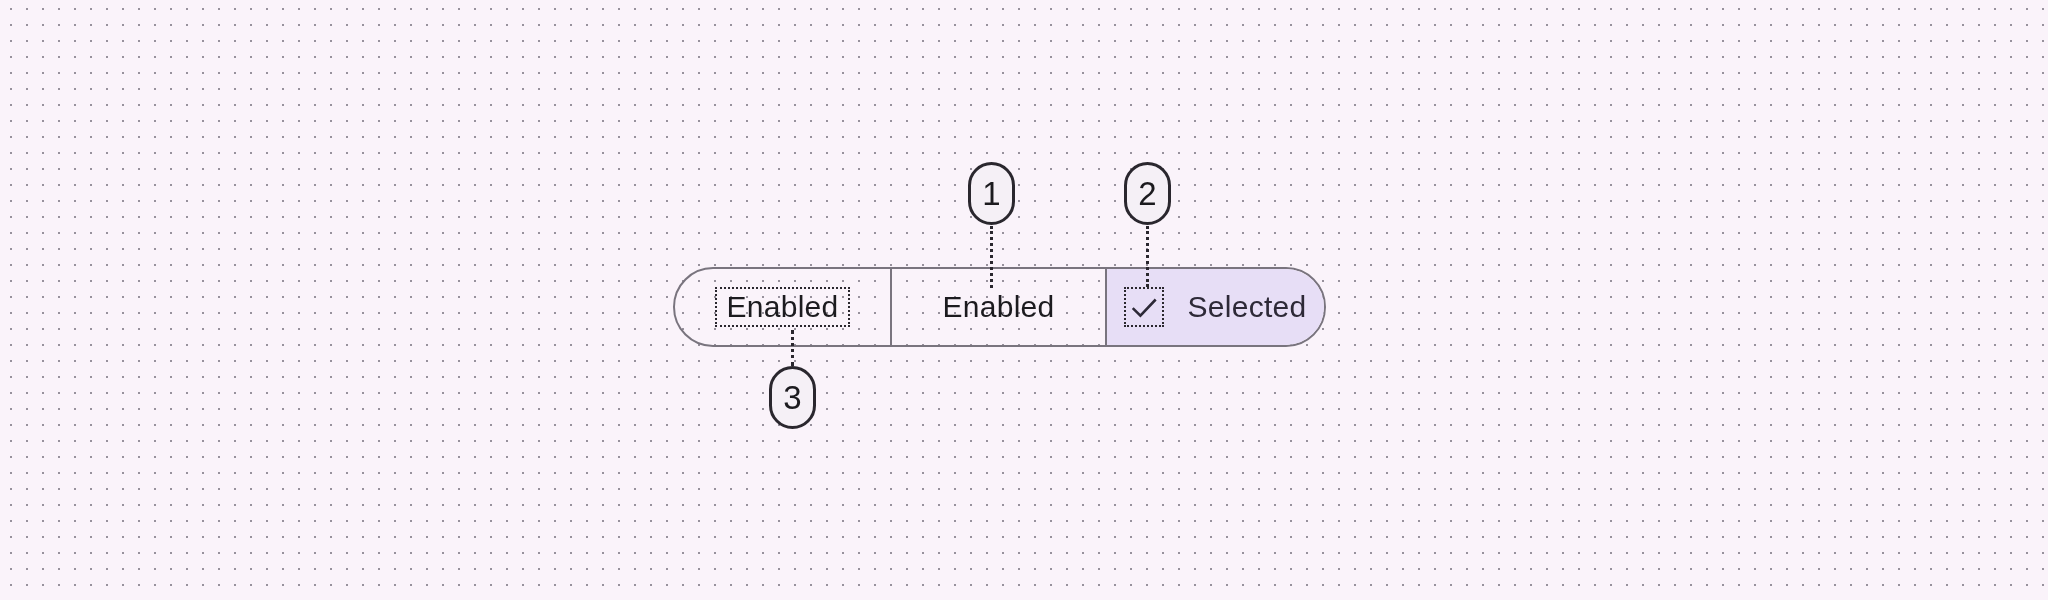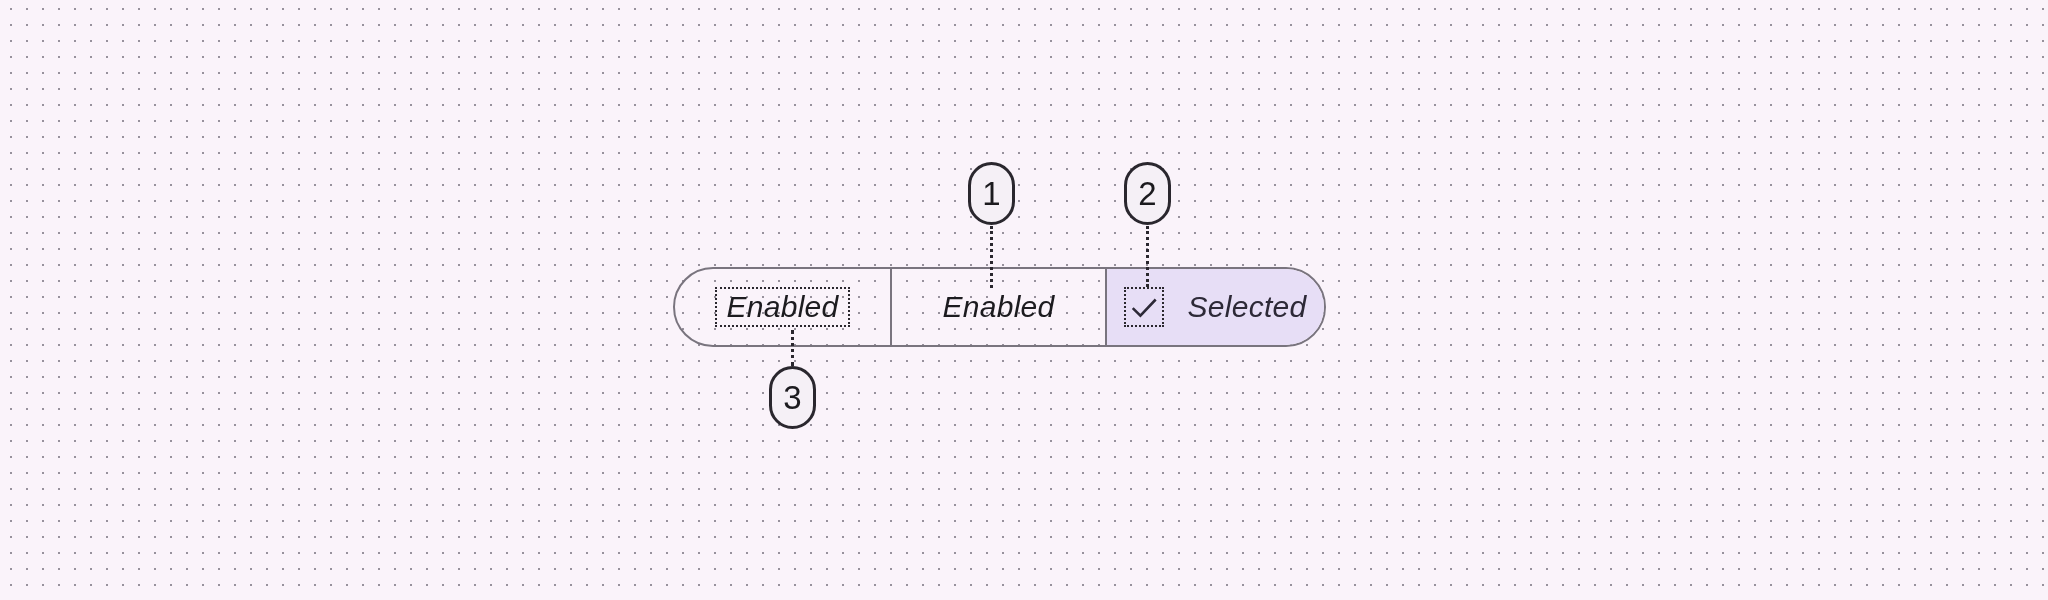--- a/index.html
+++ b/index.html
@@ -33,21 +33,20 @@
   .segmented-button {
     position: absolute;
     left: 673px;
     top: 267px;
     width: 653px;
     height: 80px;
     border: 2px solid var(--outline);
     border-radius: 40px;
     display: flex;
     overflow: hidden;
-    font-style: italic;
   }
   .segment {
     display: flex;
     align-items: center;
     justify-content: center;
     height: 100%;
     color: var(--ink);
     font-size: 30px;
     font-weight: 500;
     letter-spacing: 0.3px;

